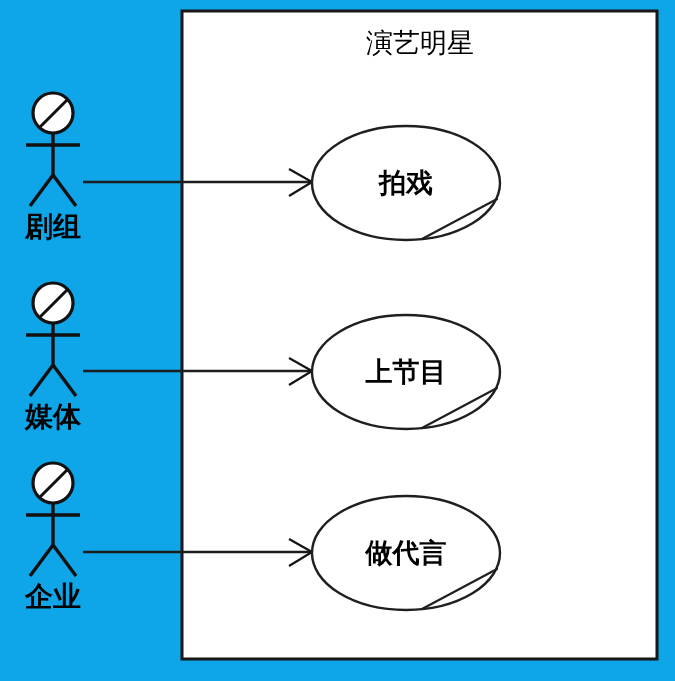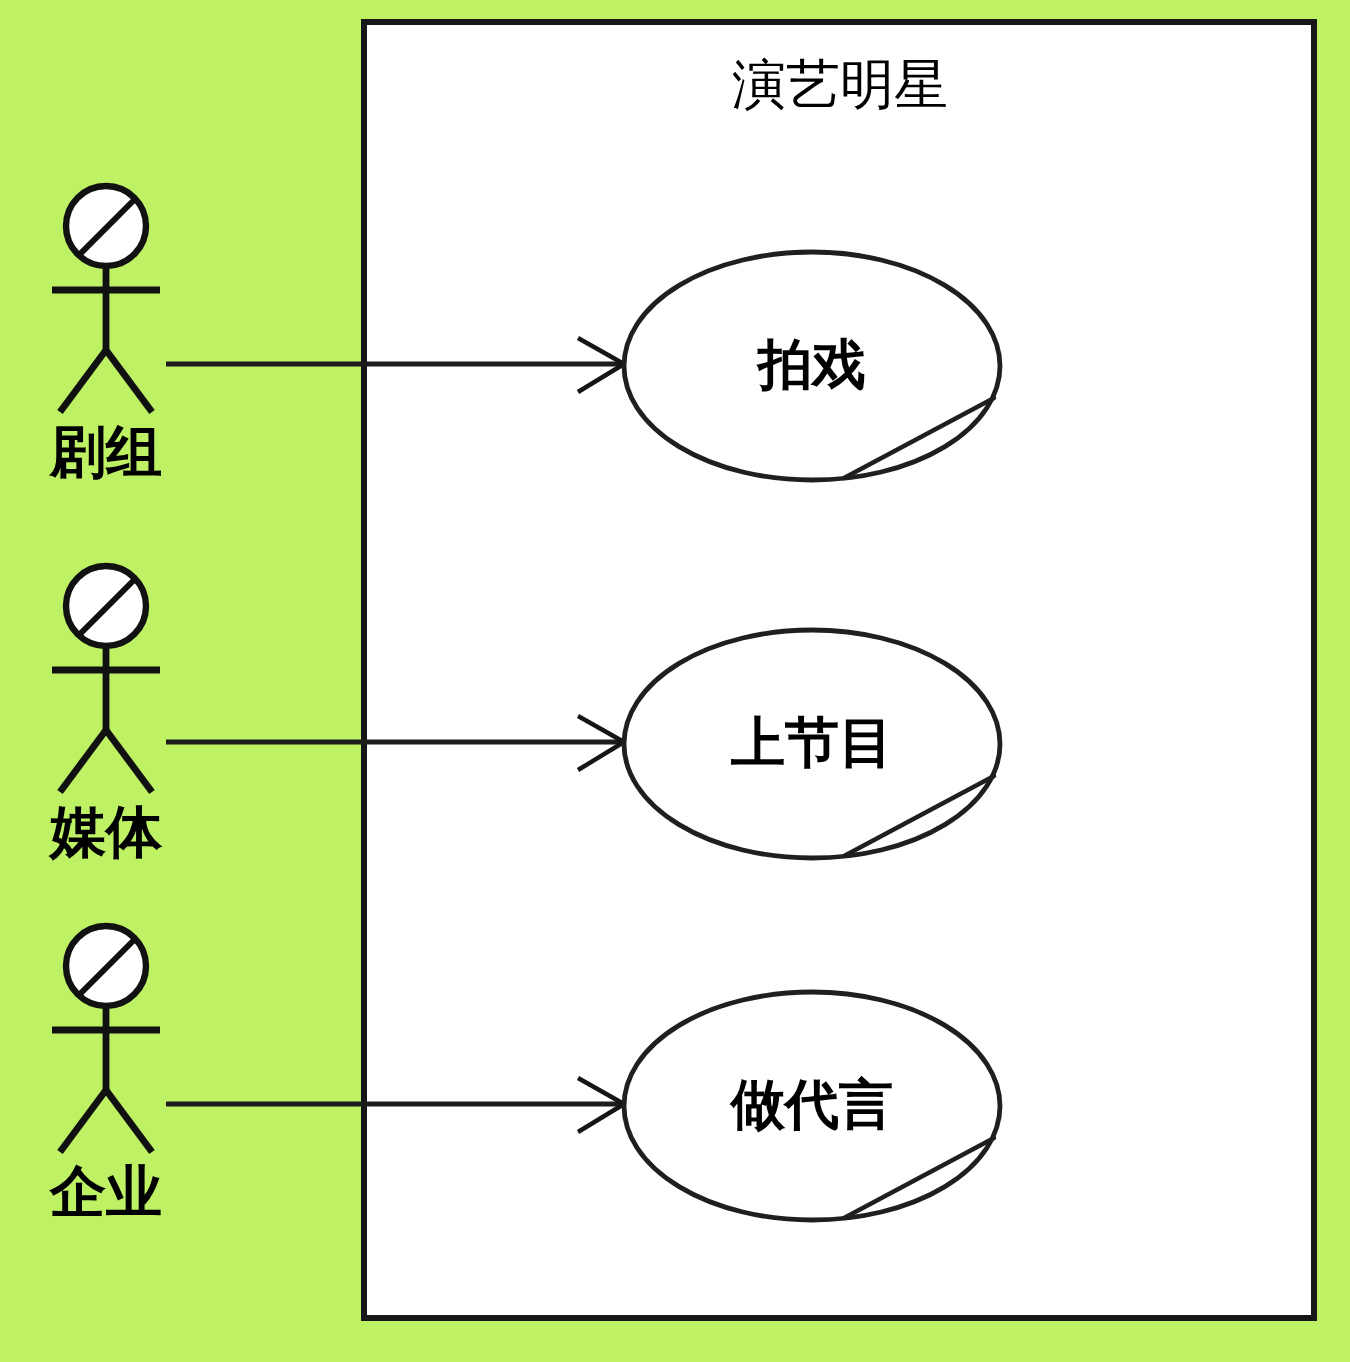--- a/index.html
+++ b/index.html
@@ -7,21 +7,21 @@
     padding: 0;
     background: #ffffff;
   }
   body {
     font-family: "DejaVu Sans", "Liberation Sans", sans-serif;
   }
   #diagram-root {
     position: relative;
     width: 675px;
     height: 681px;
-    background: #bef264;
+    background: #0ea5e9;
     overflow: hidden;
   }
   svg.canvas {
     position: absolute;
     top: 0;
     left: 0;
     width: 675px;
     height: 681px;
     display: block;
   }

